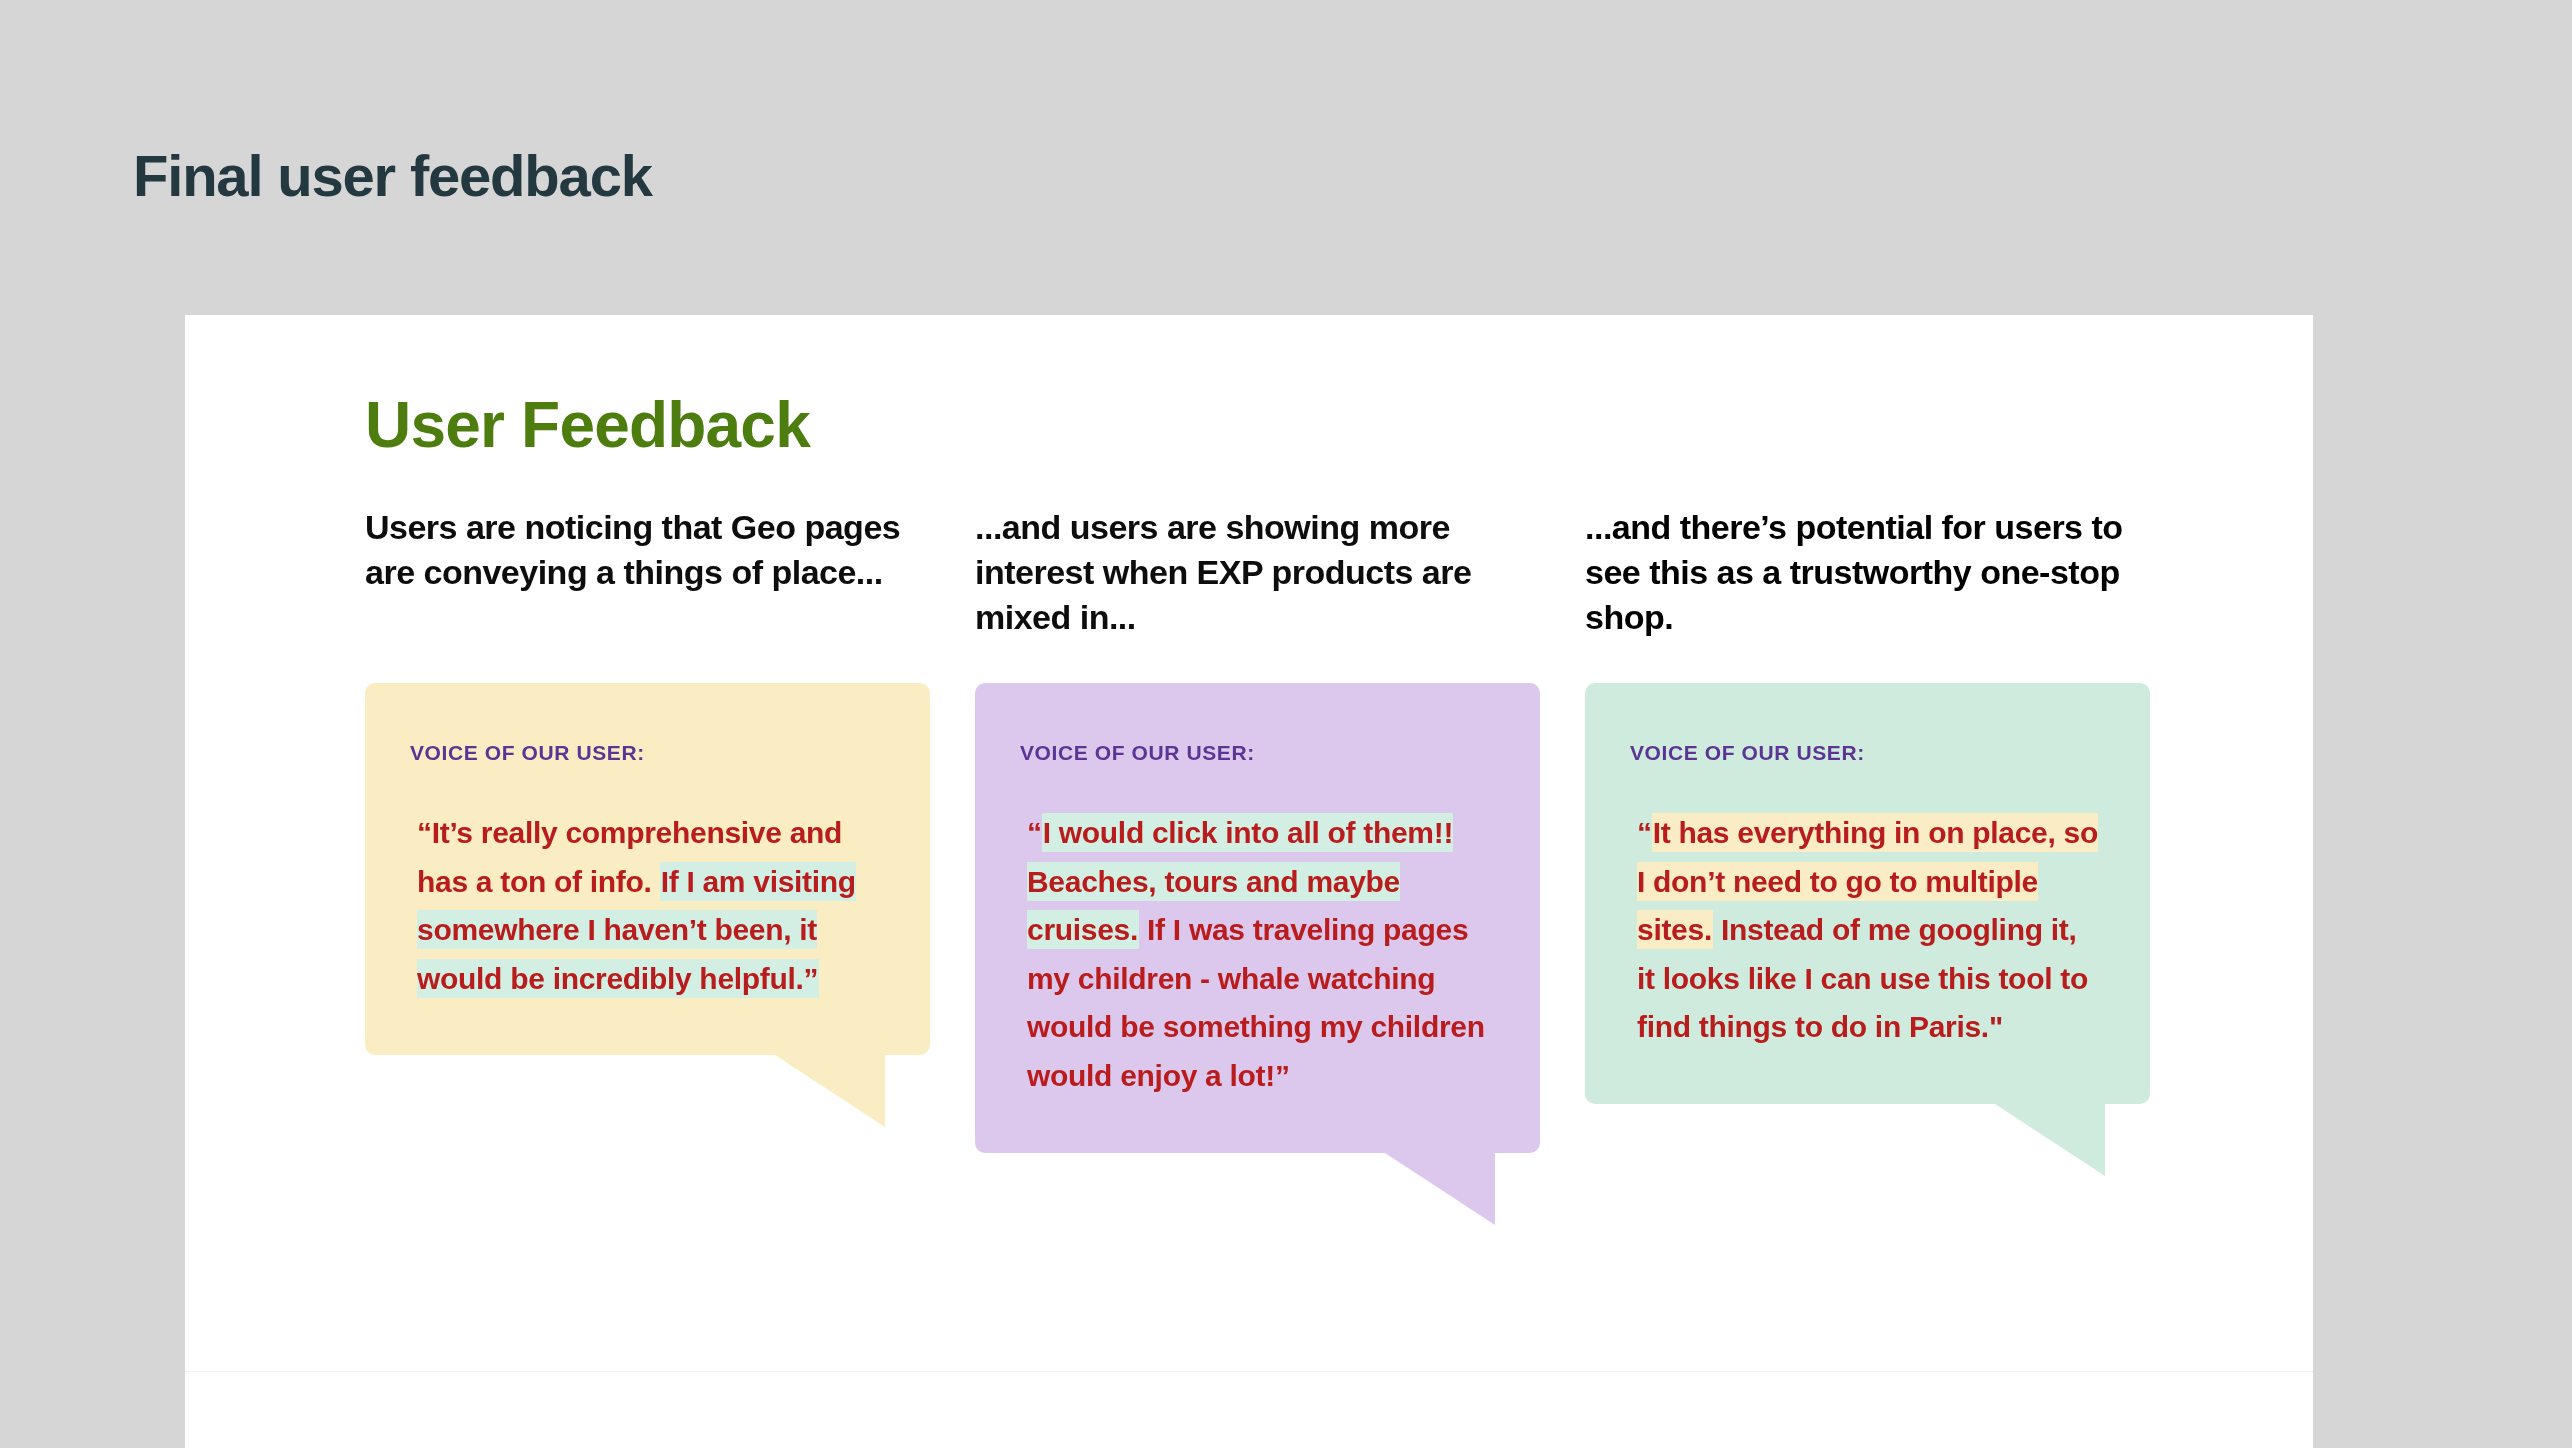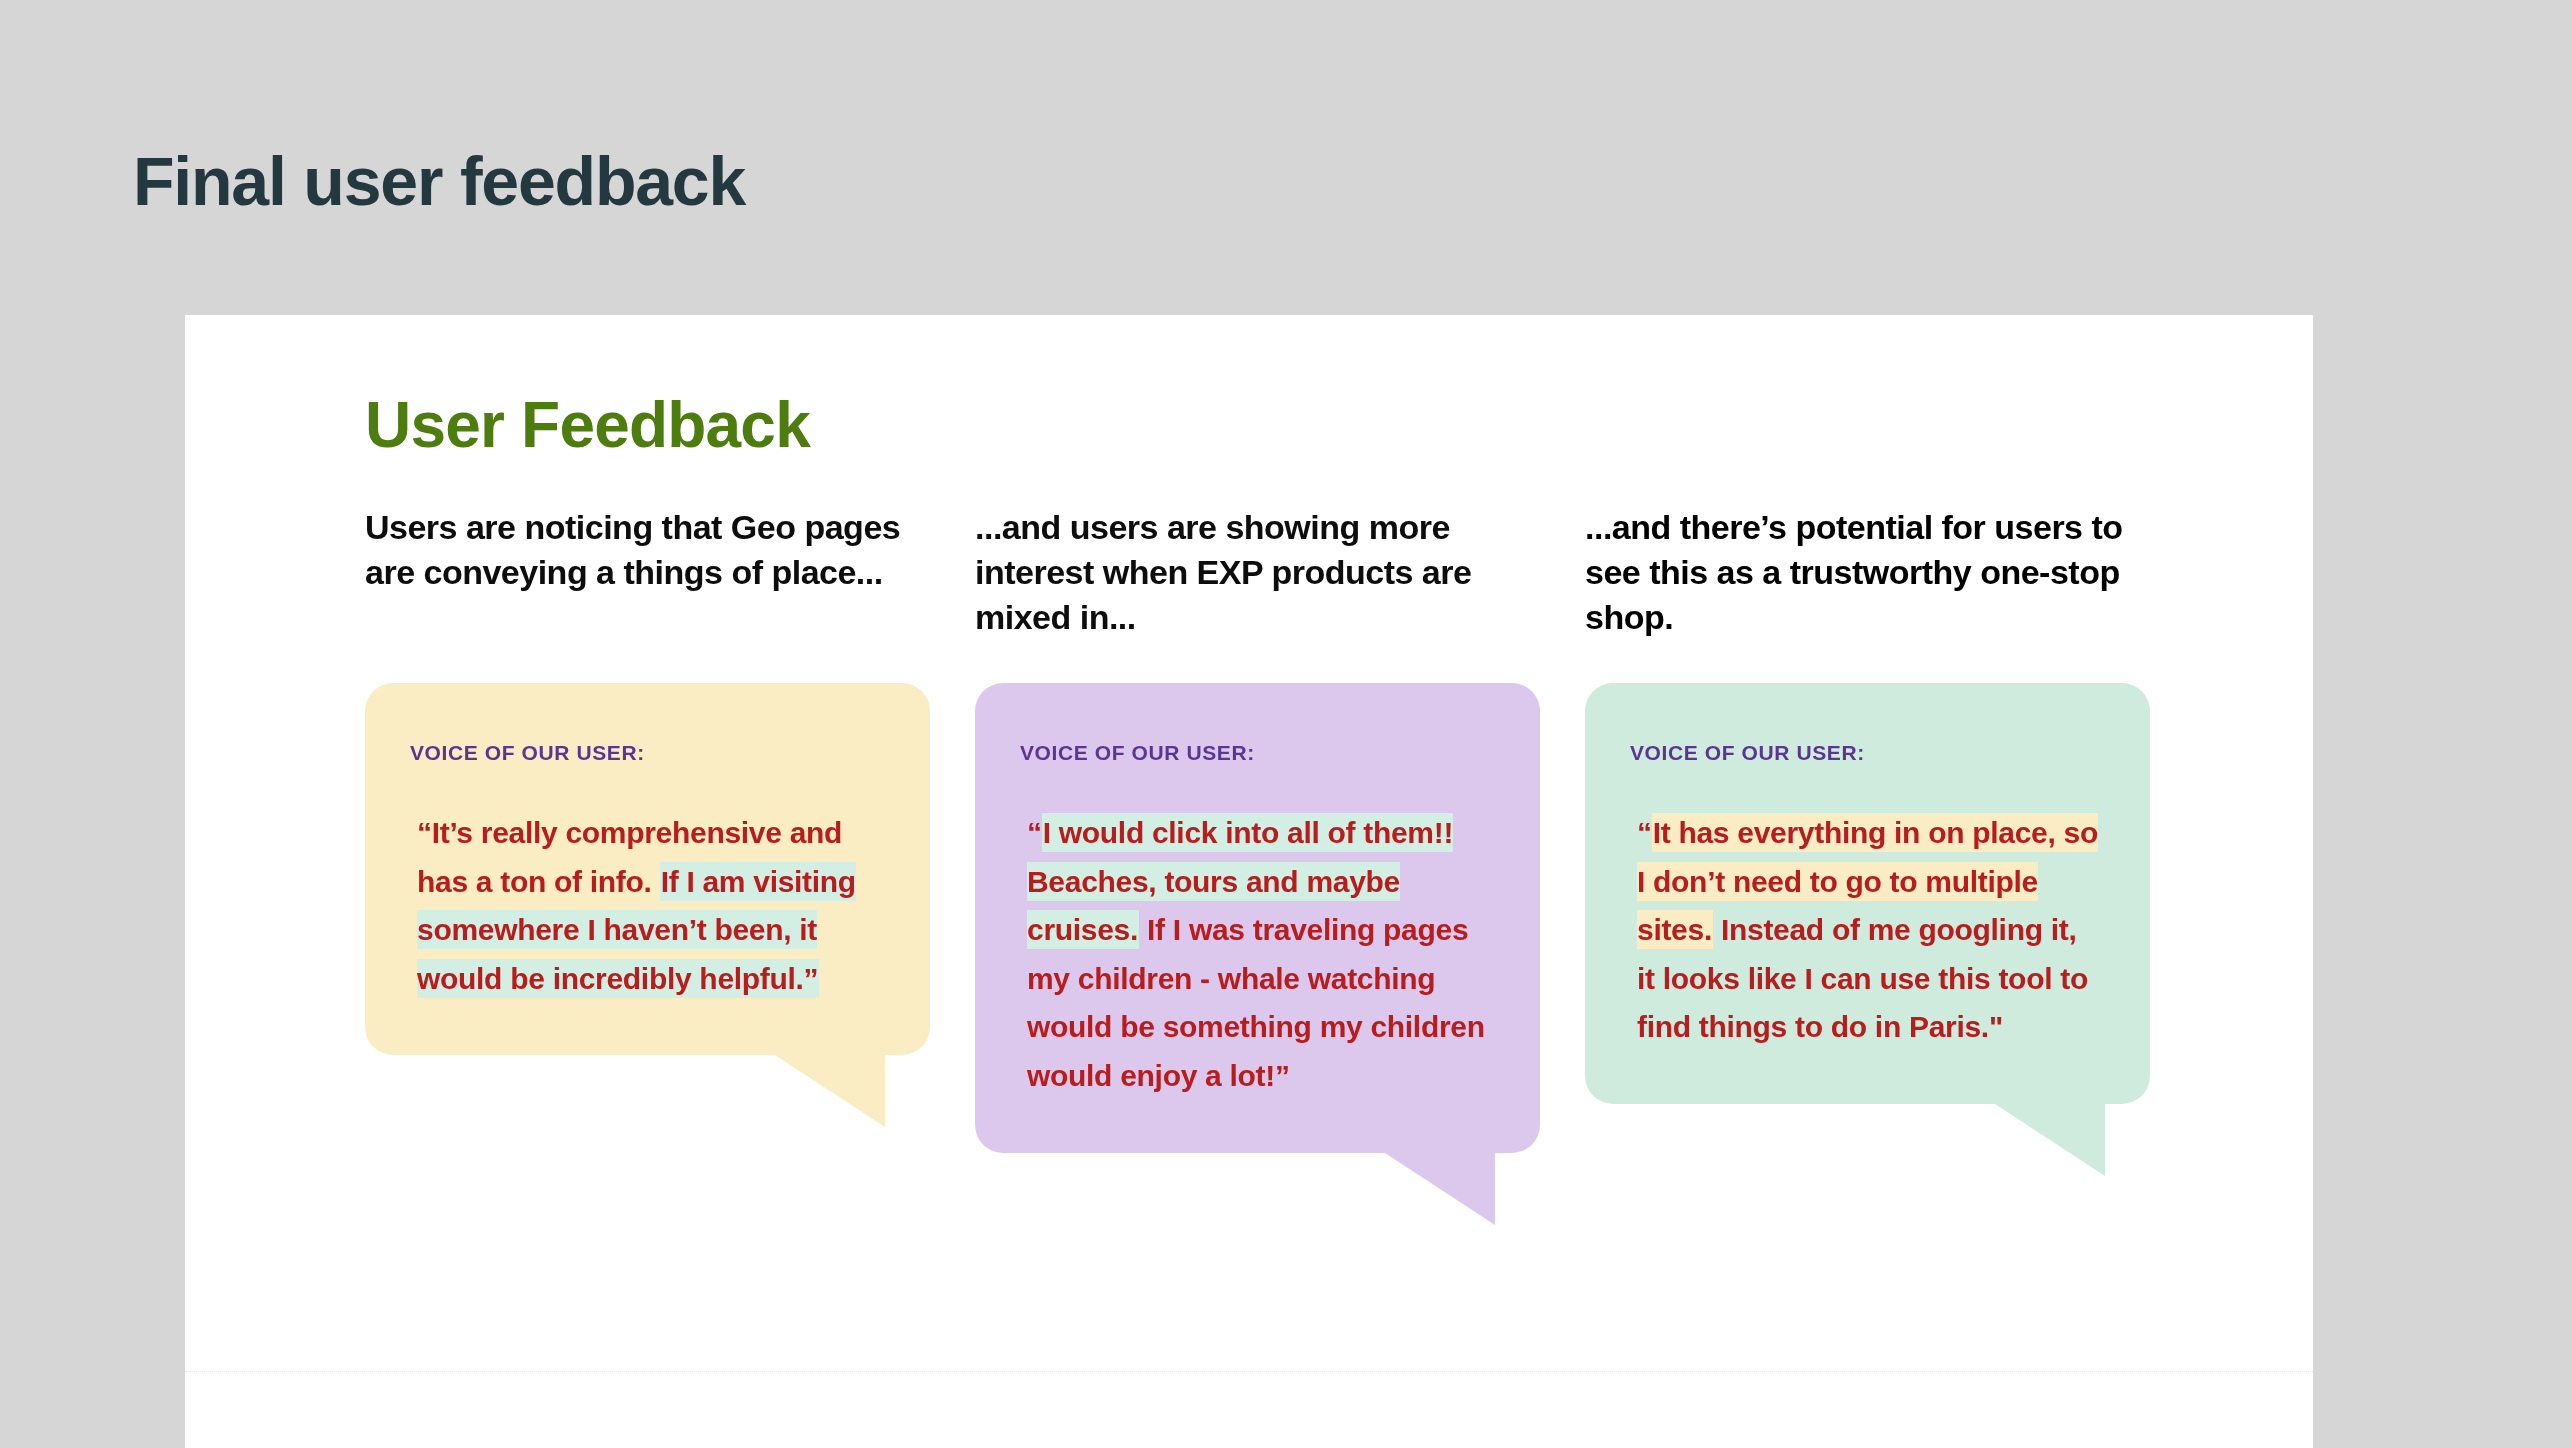--- a/index.html
+++ b/index.html
@@ -13,21 +13,21 @@
     font-family: "Liberation Sans", sans-serif;
     overflow: hidden;
     position: relative;
   }
 
   
   .slide-title {
     position: absolute;
     left: 133px;
     top: 142px;
-    font-size: 68px;
+    font-size: 58px;
     font-weight: bold;
     letter-spacing: -1.2px;
     color: #23383f;
     white-space: nowrap;
   }
 
   
   .panel {
     position: absolute;
     left: 185px;
@@ -83,21 +83,21 @@
   .column-title.accent {
     color: #000000;
   }
 
   
   .bubble-wrap {
     position: relative;
   }
   .bubble {
     position: relative;
-    border-radius: 28px;
+    border-radius: 10px;
     padding: 58px 45px 45px 45px;
     box-sizing: border-box;
   }
   .bubble-tail {
     position: absolute;
     top: 100%;
     right: 45px;
     width: 110px;
     height: 72px;
     overflow: visible;

